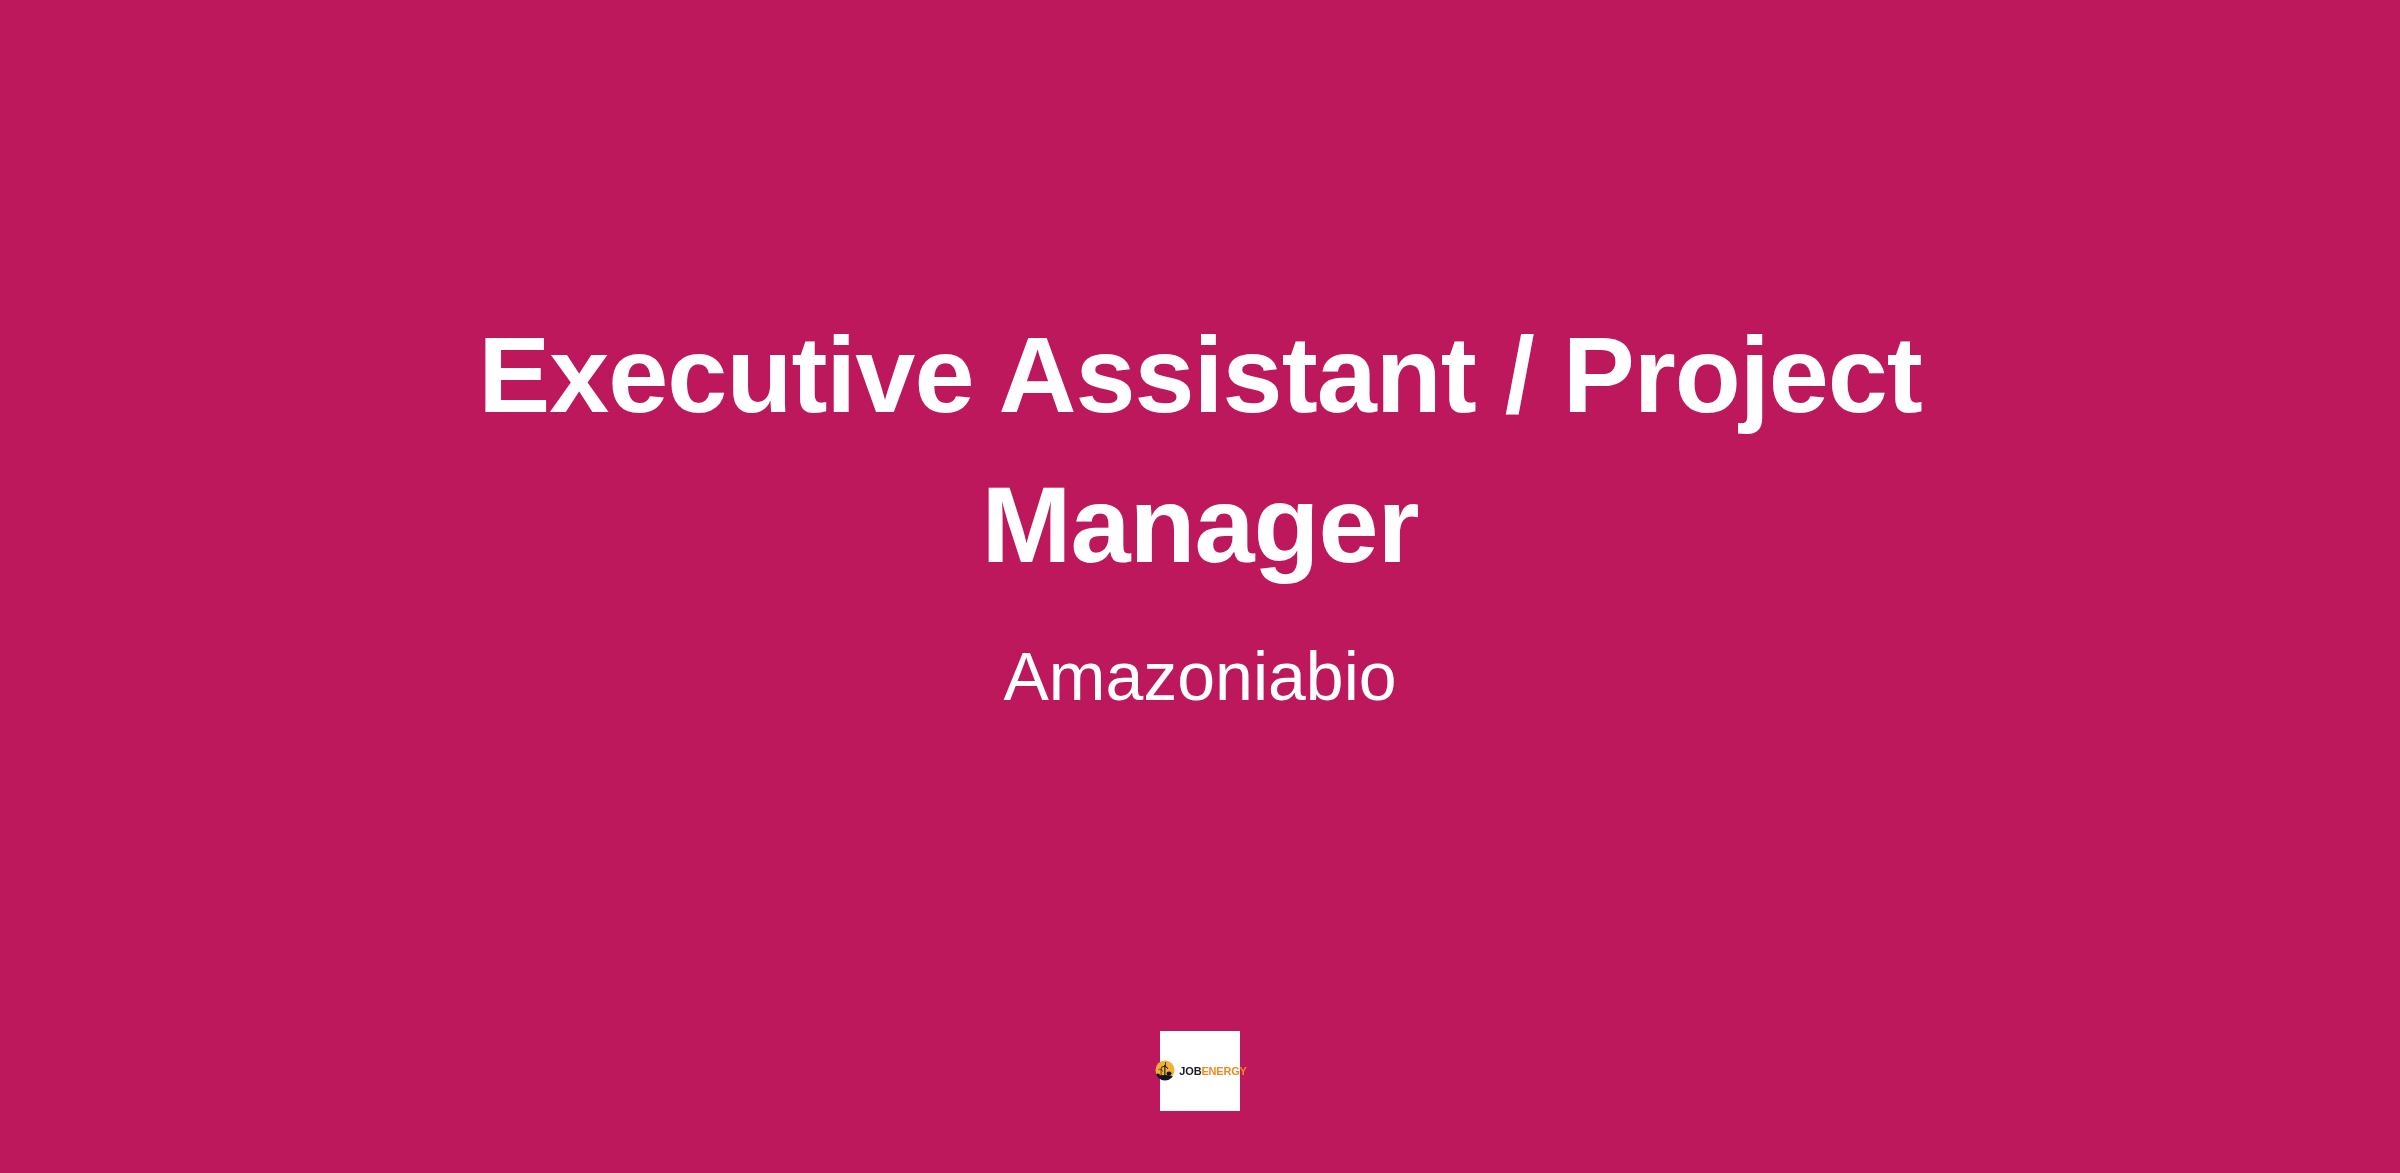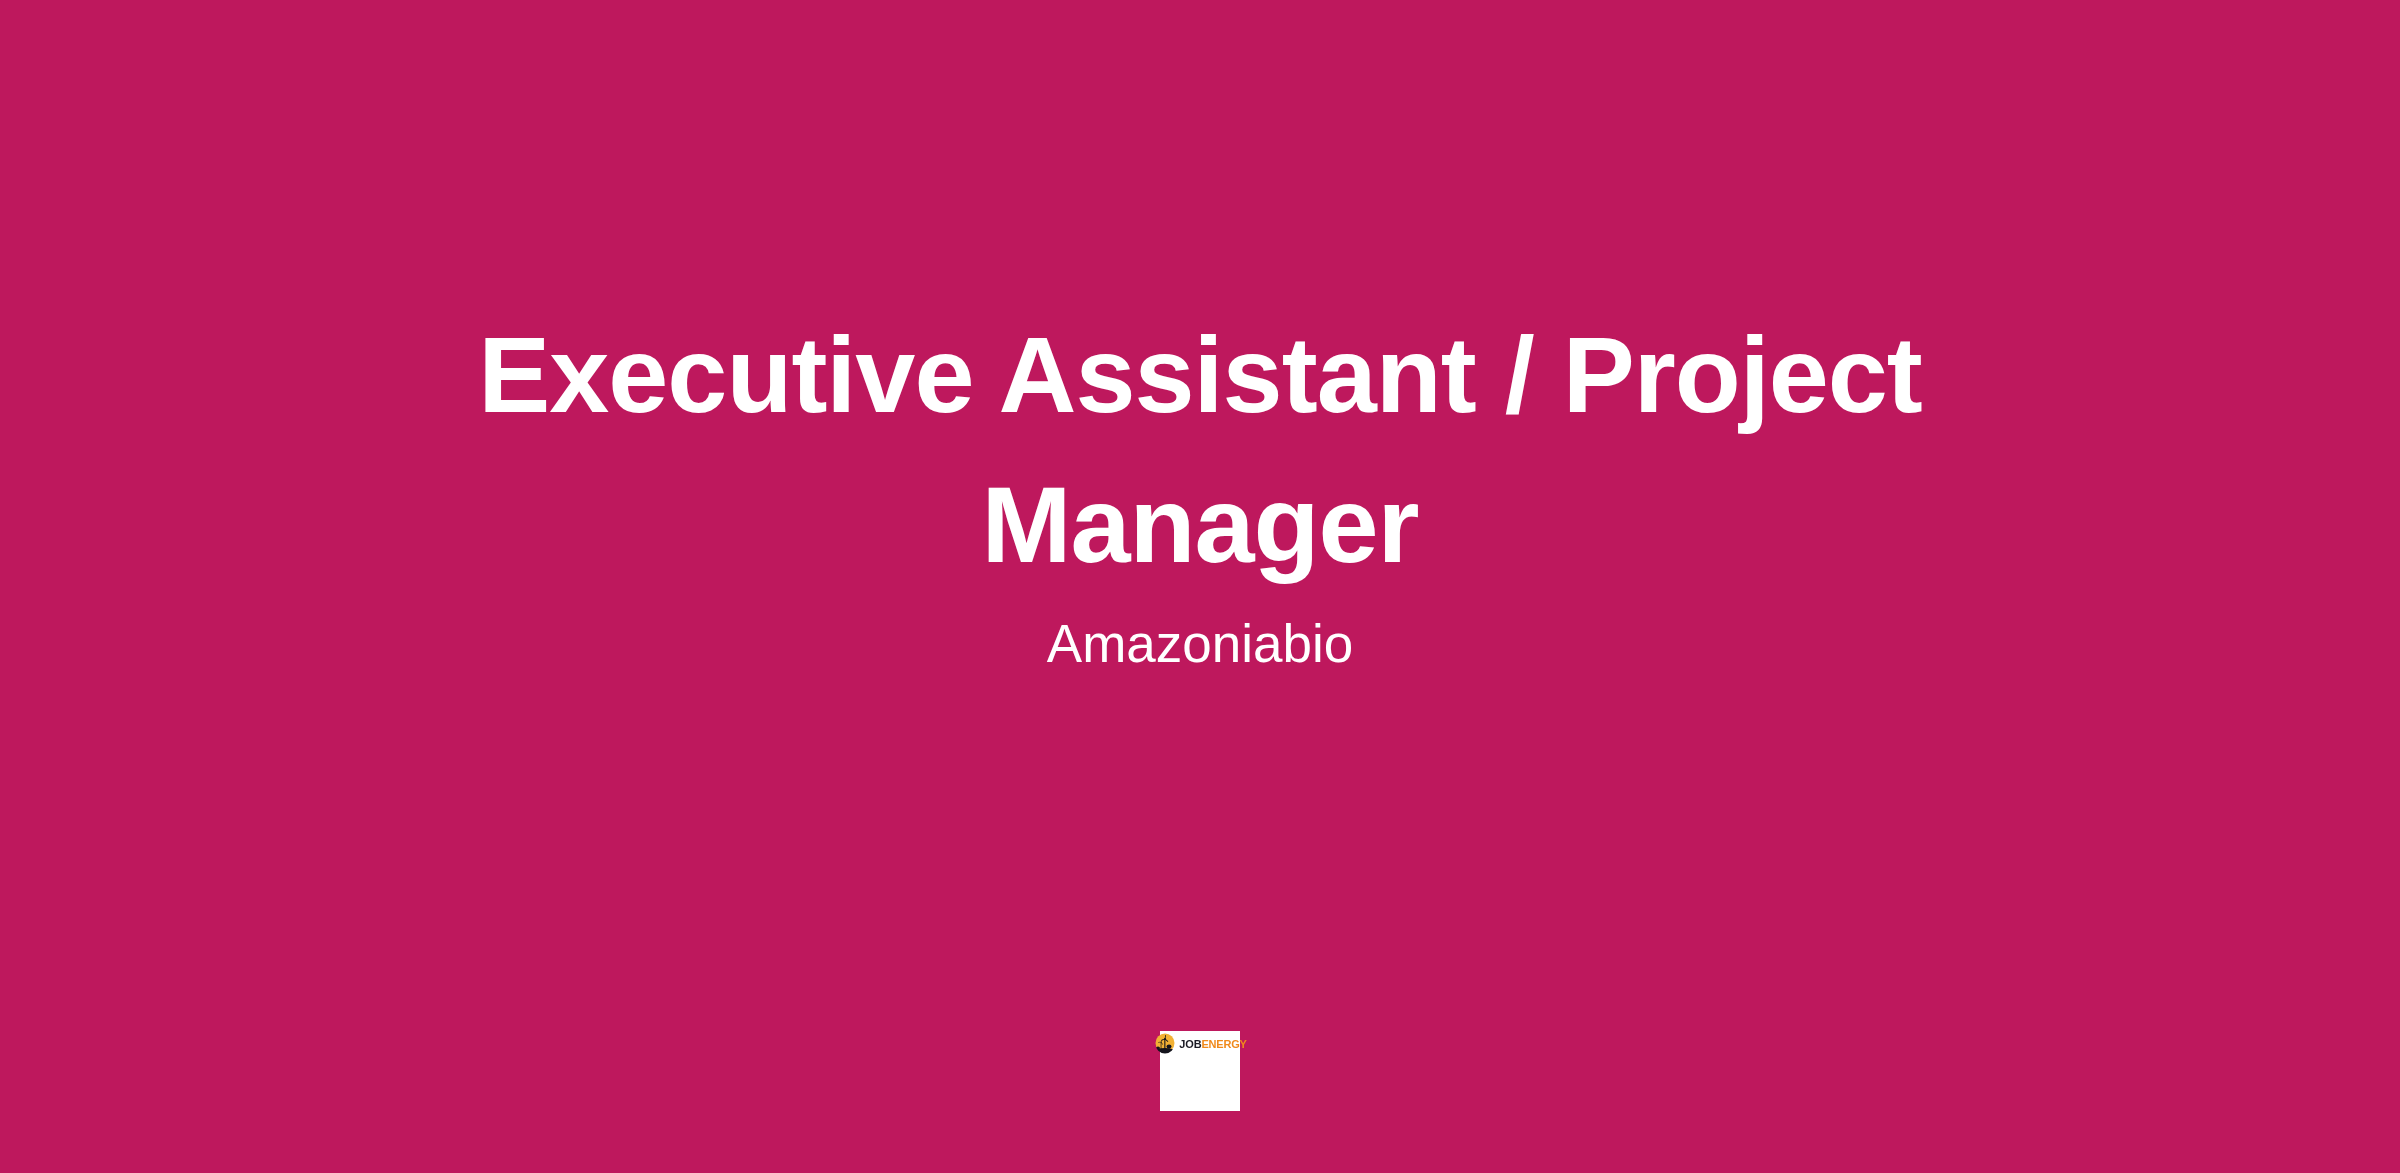--- a/index.html
+++ b/index.html
@@ -40,37 +40,38 @@
     line-height:150px;
     font-weight:700;
     color:#ffffff;
     letter-spacing:-1px;
     max-width:1560px;
     margin:0 auto;
     word-wrap:break-word;
   }
 
   .hero-subtitle {
-    margin-top:2px;
-    font-size:53px;
+    margin-top:34px;
+    font-size:68px;
     line-height:84px;
     font-weight:400;
     color:#ffffff;
     letter-spacing:0px;
   }
 
   
   .logo-tile {
     position:absolute;
     left:1160px;
     top:1031px;
     width:80px;
     height:80px;
     background:#ffffff;
     display:flex;
+    align-items:center;
     justify-content:center;
   }
 
   .logo-inner {
     display:flex;
     align-items:center;
     justify-content:center;
     gap:2px;
     width:72px;
     height:26px;

